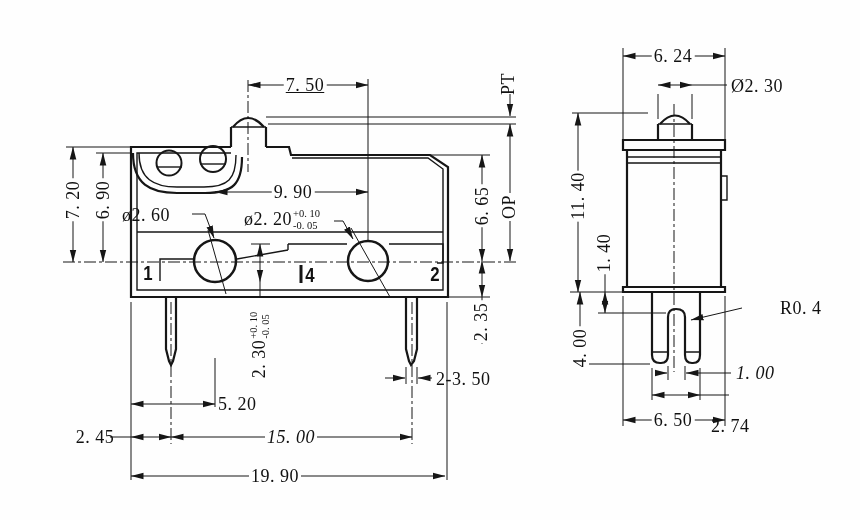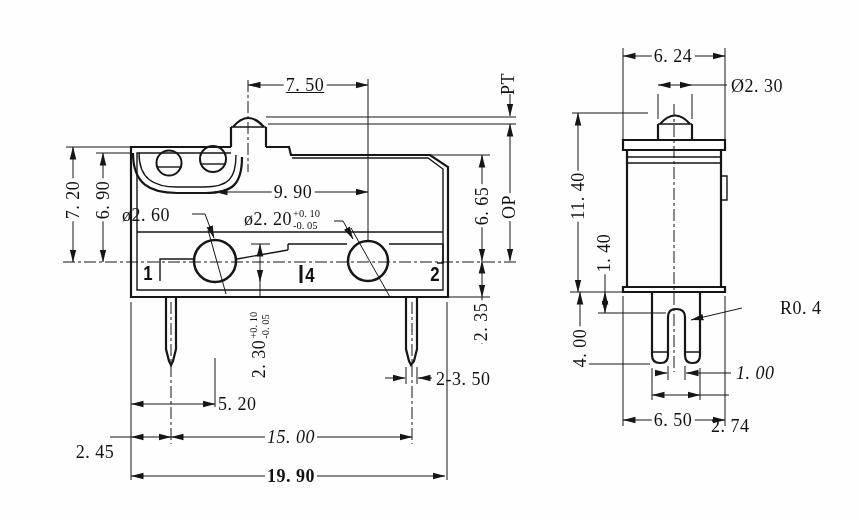--- a/index.html
+++ b/index.html
@@ -177,23 +177,23 @@
         <span>+0. 10</span>
         <span>-0. 05</span>
       </span>
   </div>
   <div class="lbl r t" style="left:508px;top:84px;">PT</div>
   <div class="lbl r" style="left:509px;top:207px;">OP</div>
   <div class="lbl r" style="left:482px;top:206px;">6. 65</div>
   <div class="lbl r" style="left:481px;top:322px;">2. 35</div>
   <div class="lbl la t" style="left:434px;top:379px;">2-3. 50</div>
   <div class="lbl la t" style="left:216px;top:404px;">5. 20</div>
-  <div class="lbl t" style="left:95px;top:437px;margin-top:15px;">2. 45</div>
+  <div class="lbl t" style="left:95px;top:437px;">2. 45</div>
   <div class="lbl" style="left:291px;top:437px;font-style:italic;">15. 00</div>
-  <div class="lbl" style="left:291px;top:476px;font-weight:bold;">19. 90</div>
+  <div class="lbl" style="left:275px;top:476px;">19. 90</div>
   <div class="lbl term" style="left:148px;top:272px;">1</div>
   <div class="lbl term" style="left:310px;top:274px;">4</div>
   <div class="lbl term" style="left:435px;top:273px;">2</div>
 
   <div class="lbl" style="left:673px;top:56px;">6. 24</div>
   <div class="lbl la t" style="left:729px;top:86px;">Ø2. 30</div>
   <div class="lbl r" style="left:578px;top:196px;">11. 40</div>
   <div class="lbl r" style="left:604px;top:253px;">1. 40</div>
   <div class="lbl r" style="left:580px;top:348px;">4. 00</div>
   <div class="lbl la t" style="left:742px;top:308px;margin-left:36px;">R0. 4</div>

